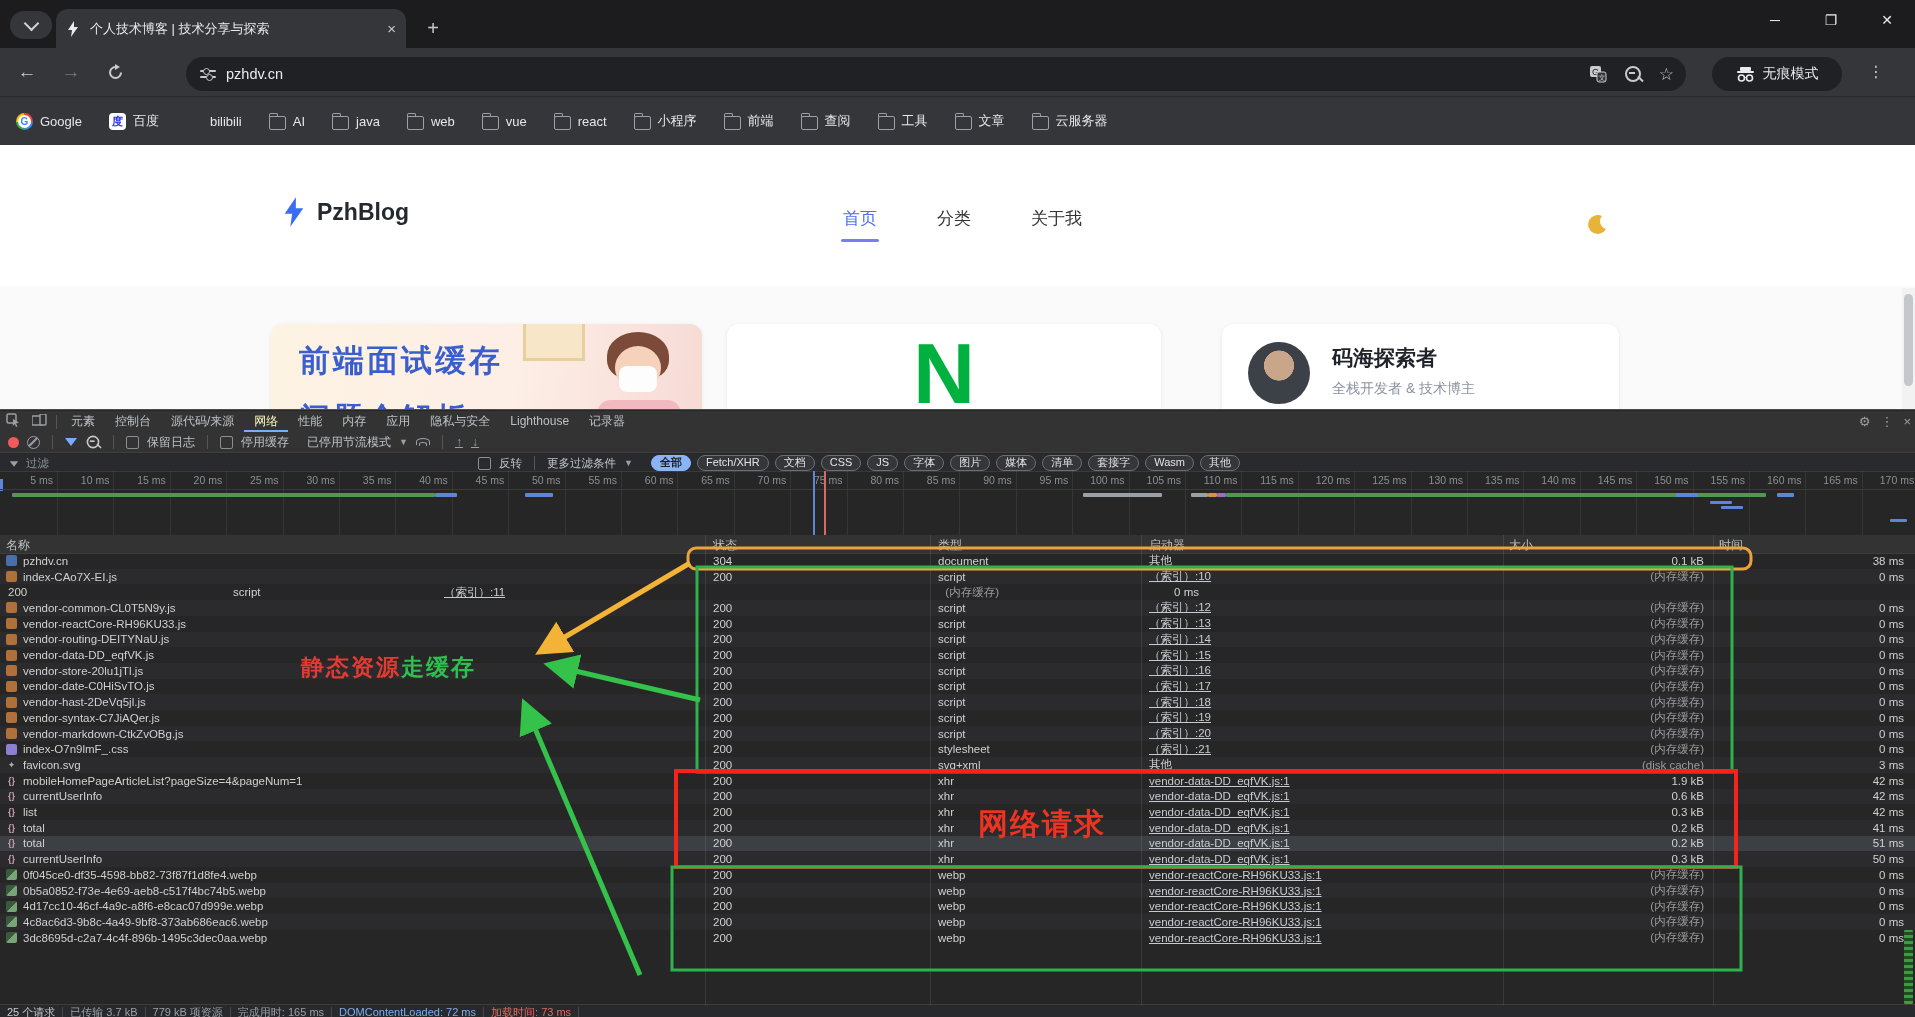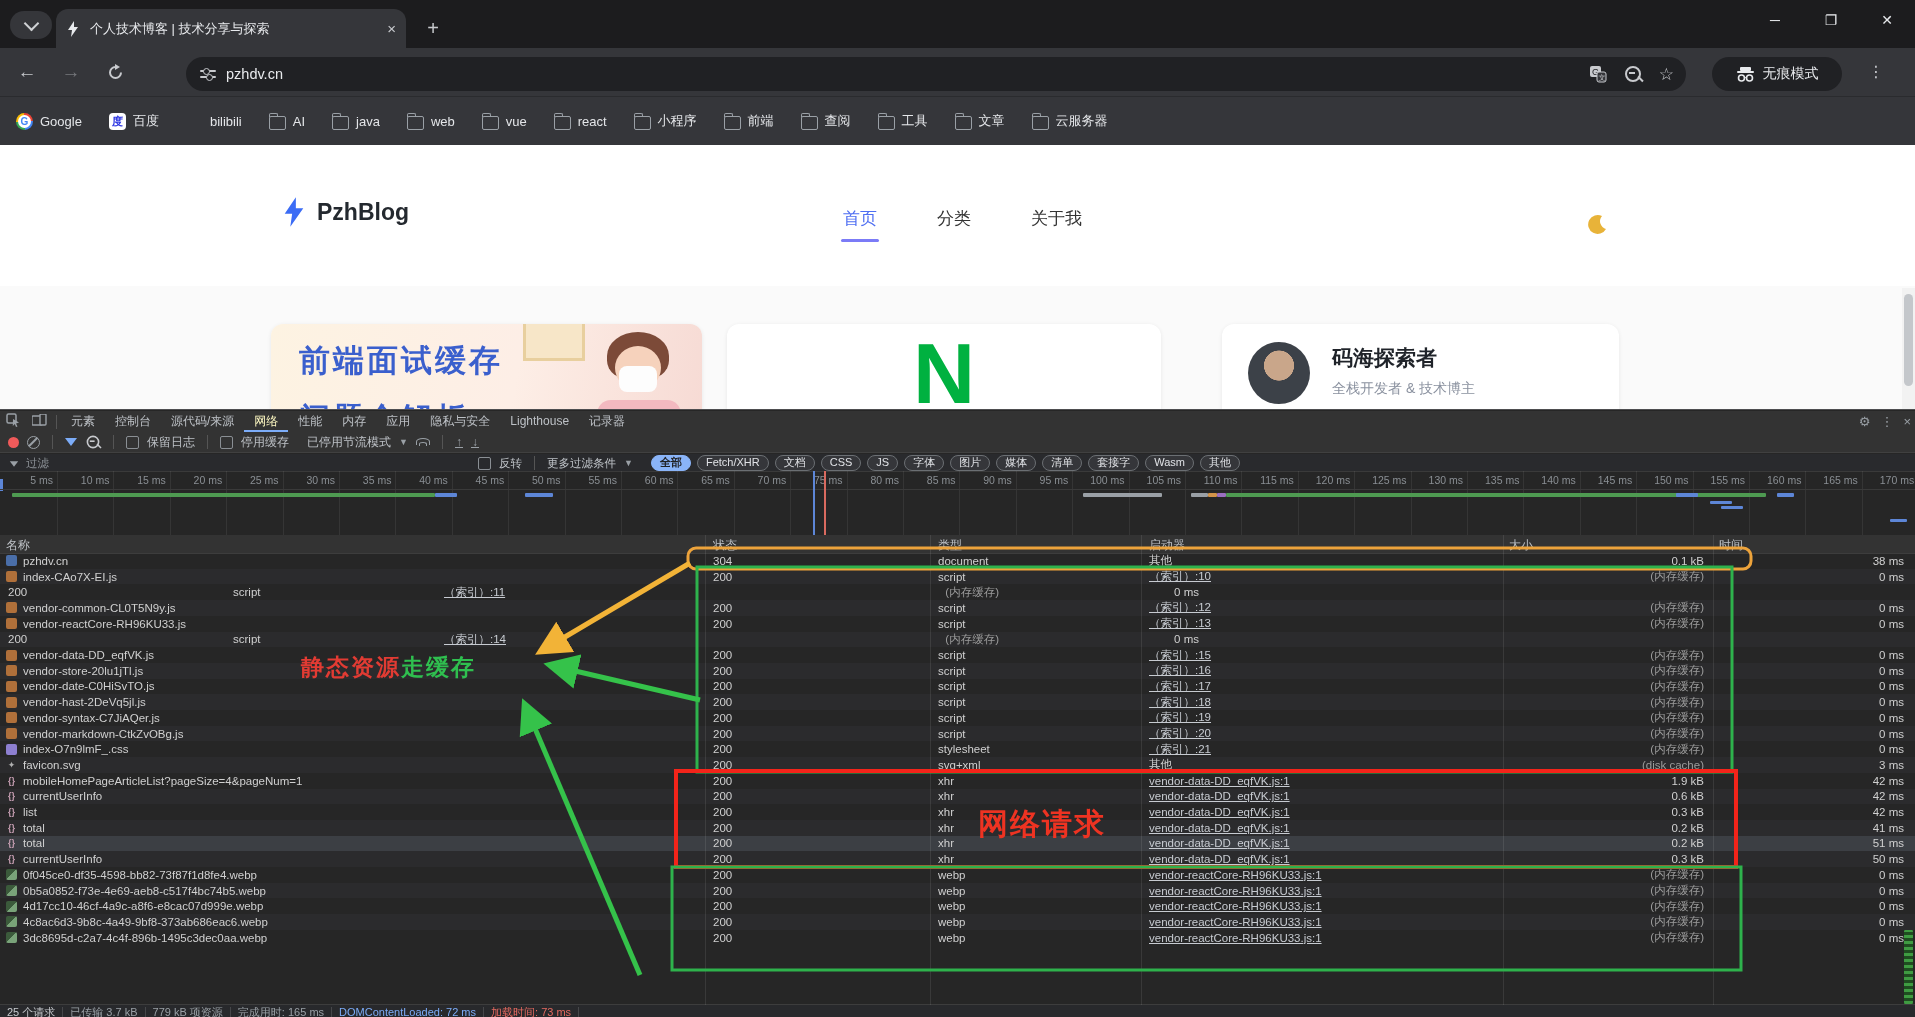--- a/index.html
+++ b/index.html
@@ -549,20 +549,24 @@
             <span class="ric ric-js"></span>
             <span>vendor-reactCore-RH96KU33.js</span>
           </span>
           <span class="c-status">200</span>
           <span class="c-type">script</span>
           <span class="c-init"><span class="lnk">（索引）:13</span></span>
           <span class="c-size cached">(内存缓存)</span>
           <span class="c-time">0 ms</span>
         </div>
         <div class="nrow odd" style="top: 78.5px;">
+          <span class="c-name">
+            <span class="ric ric-js"></span>
+            <span>vendor-routing-DEITYNaU.js</span>
+          </span>
           <span class="c-status">200</span>
           <span class="c-type">script</span>
           <span class="c-init"><span class="lnk">（索引）:14</span></span>
           <span class="c-size cached">(内存缓存)</span>
           <span class="c-time">0 ms</span>
         </div>
         <div class="nrow" style="top: 94.2px;">
           <span class="c-name">
             <span class="ric ric-js"></span>
             <span>vendor-data-DD_eqfVK.js</span>

